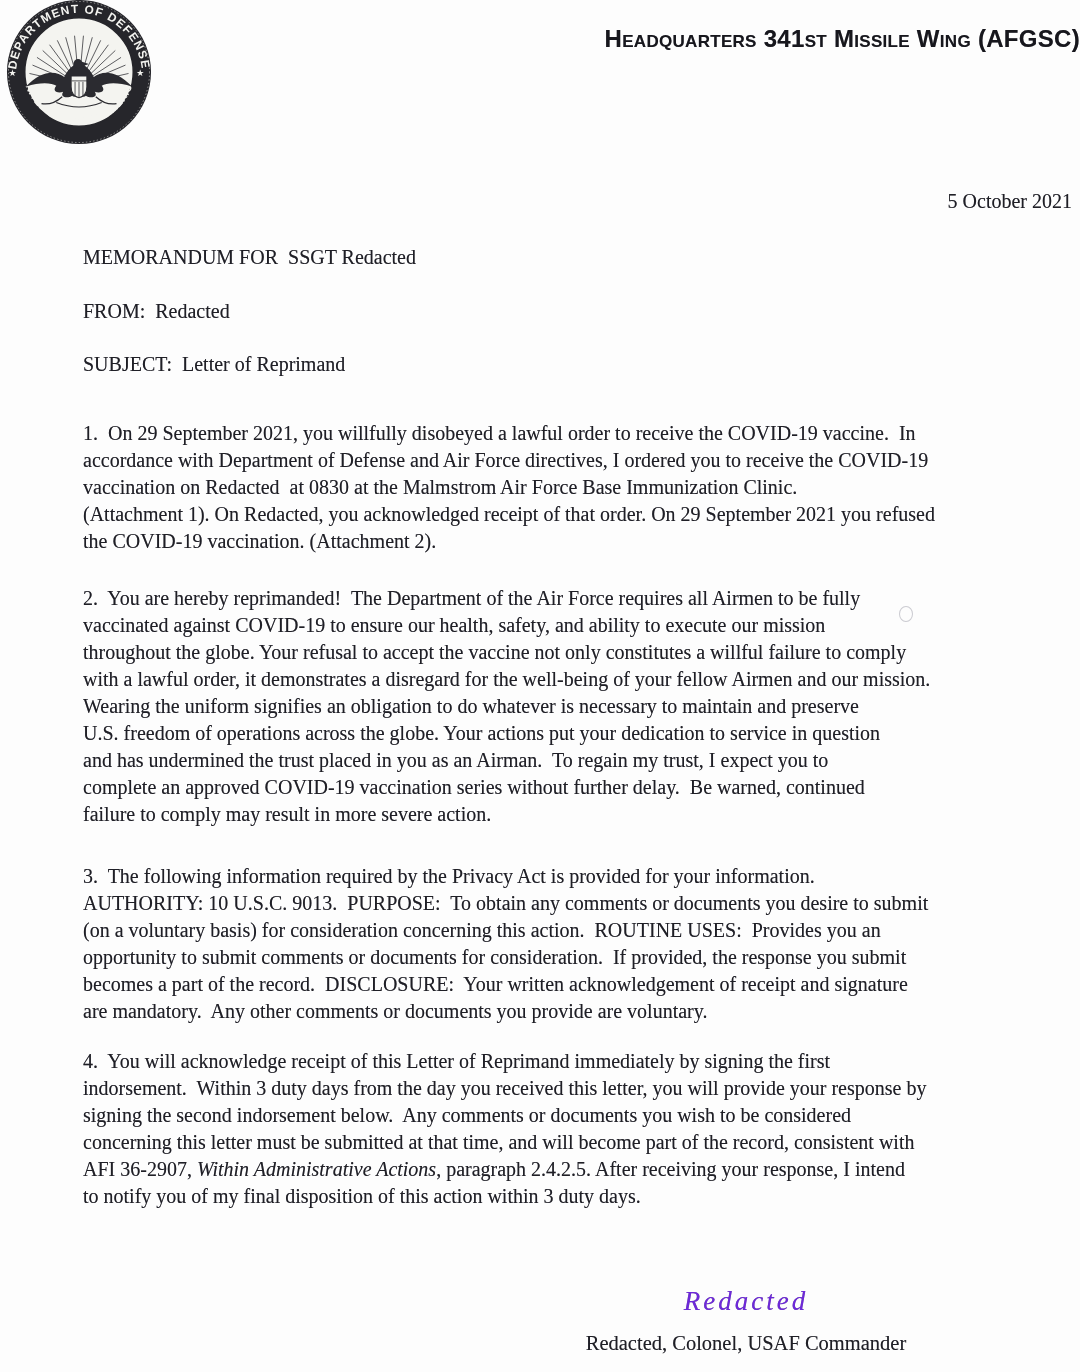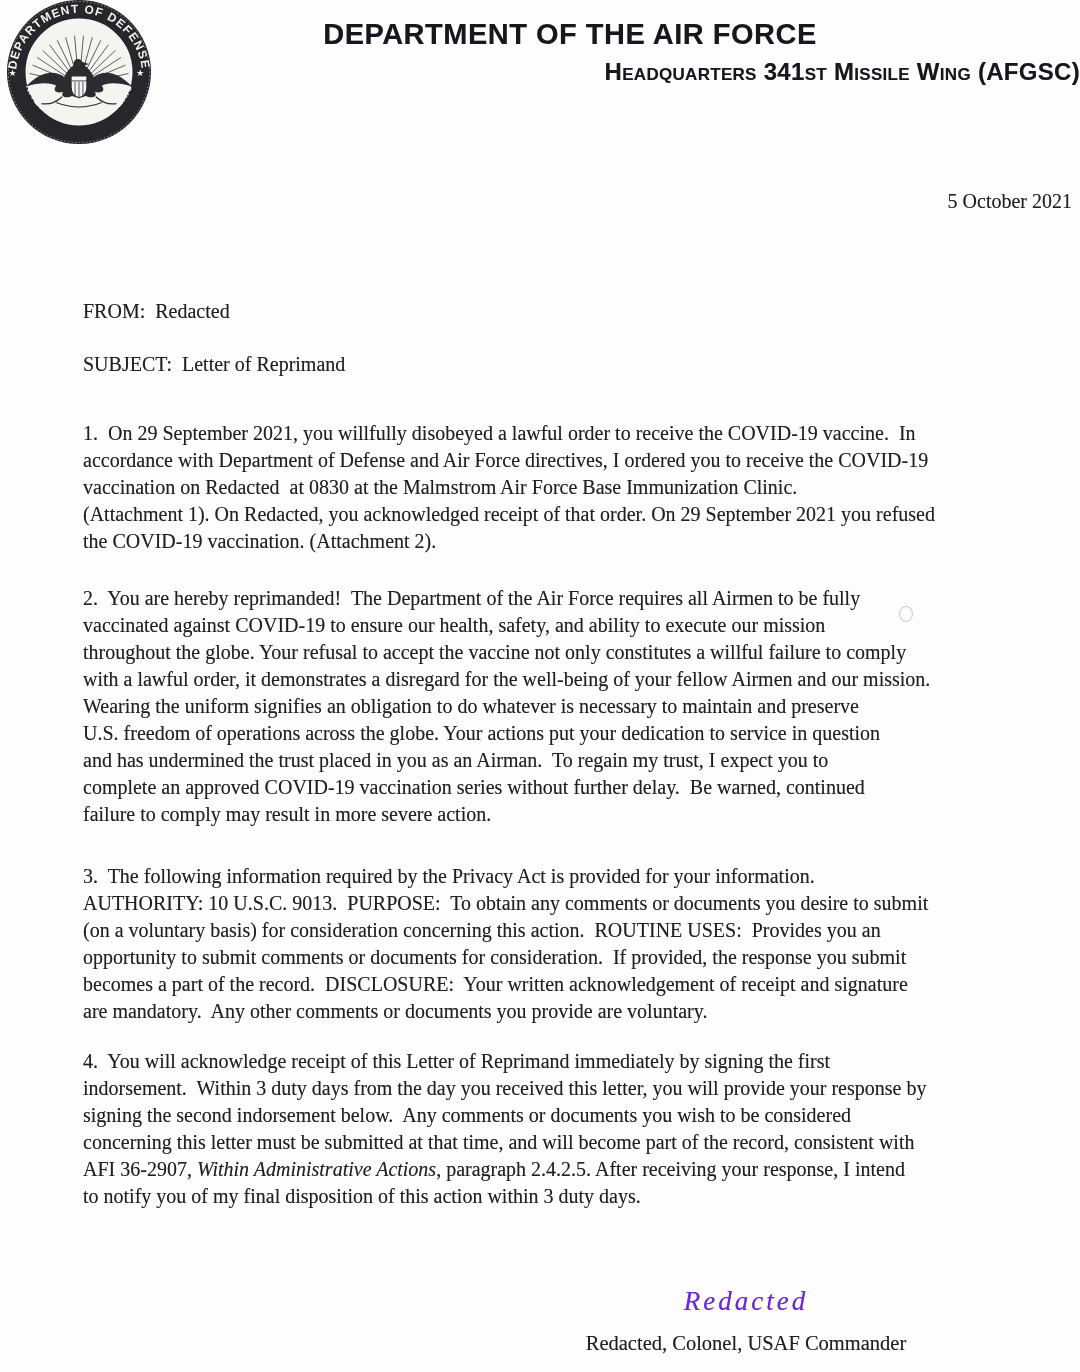--- a/index.html
+++ b/index.html
@@ -144,26 +144,26 @@
       <line x1="71" y1="85" x2="71" y2="99" stroke="#2b2b30" stroke-width="0.8"></line>
       <line x1="75" y1="85" x2="75" y2="100.5" stroke="#2b2b30" stroke-width="0.8"></line>
       <line x1="79" y1="85" x2="79" y2="99" stroke="#2b2b30" stroke-width="0.8"></line>
       <path d="M58,100 q-10,9 -21,7" fill="none" stroke="#2b2b30" stroke-width="1.3"></path>
       <path d="M92,100 q10,9 21,7" fill="none" stroke="#2b2b30" stroke-width="1.3"></path>
       <path d="M52,106 q23,9 46,0" fill="none" stroke="#2b2b30" stroke-width="1.1"></path>
     </g>
   </svg>
 
   <div class="letterhead">
-    <div class="h1">DEPARTMENT OF THE AIR FORCE</div>
     <div class="h2">Headquarters 341st Missile Wing (AFGSC)</div>
   </div>
 
   <div class="date-line">5 October 2021</div>
 
+  <div class="addr-line memo-for">MEMORANDUM FOR  SSGT Redacted</div>
   <div class="addr-line from-line">FROM:  Redacted</div>
   <div class="addr-line subj-line">SUBJECT:  Letter of Reprimand</div>
 
   <div class="para para-1">1.  On 29 September 2021, you willfully disobeyed a lawful order to receive the COVID-19 vaccine.  In
 accordance with Department of Defense and Air Force directives, I ordered you to receive the COVID-19
 vaccination on Redacted  at 0830 at the Malmstrom Air Force Base Immunization Clinic.
 (Attachment 1). On Redacted, you acknowledged receipt of that order. On 29 September 2021 you refused
 the COVID-19 vaccination. (Attachment 2).</div>
   <div class="para para-2">2.  You are hereby reprimanded!  The Department of the Air Force requires all Airmen to be fully
 vaccinated against COVID-19 to ensure our health, safety, and ability to execute our mission

